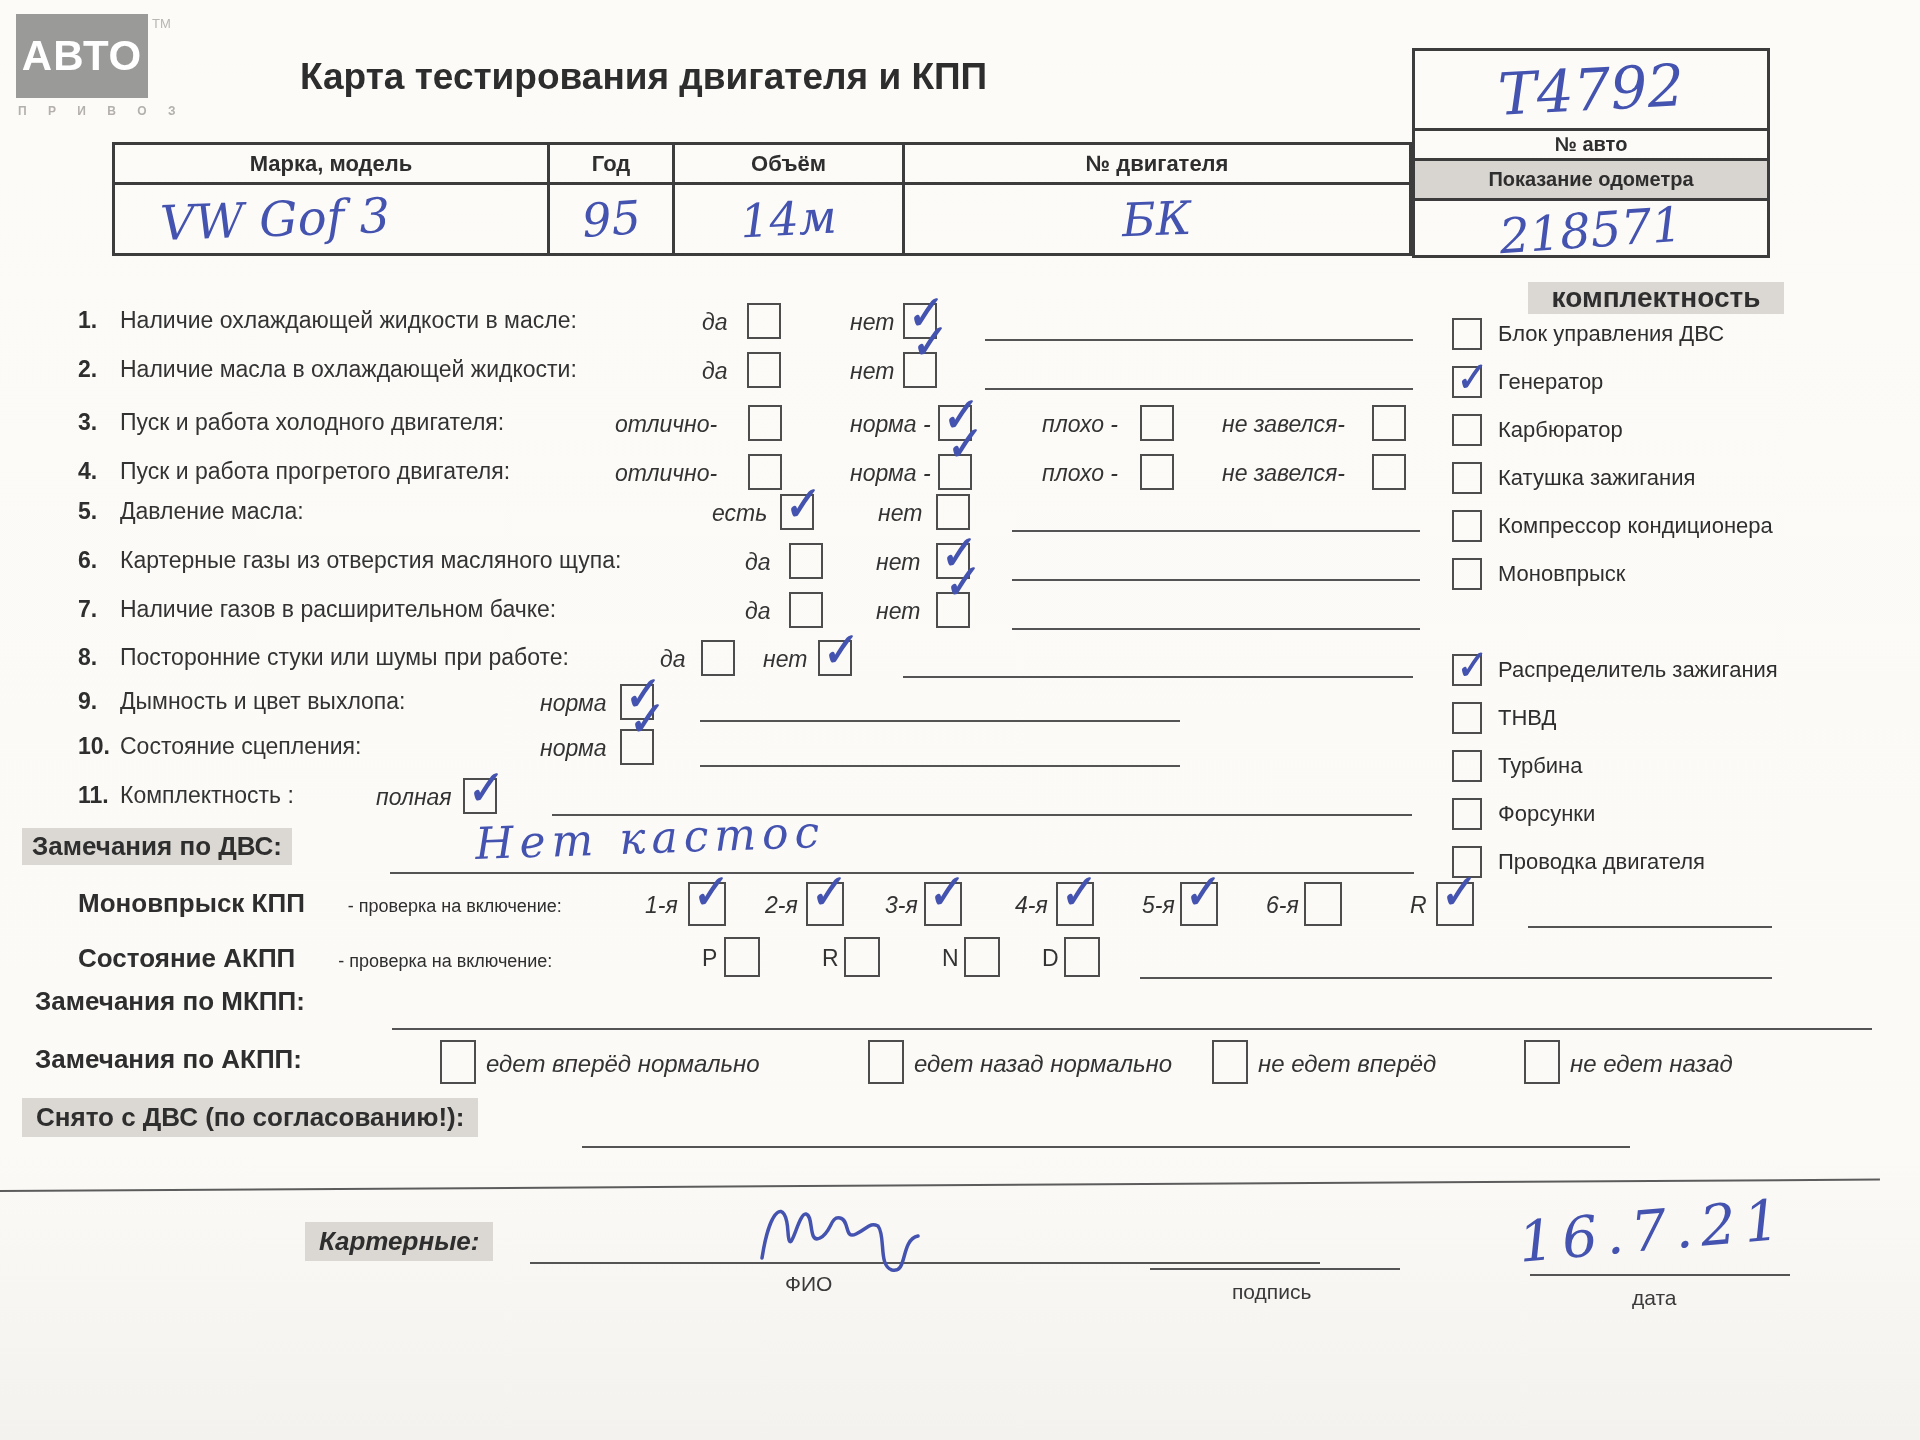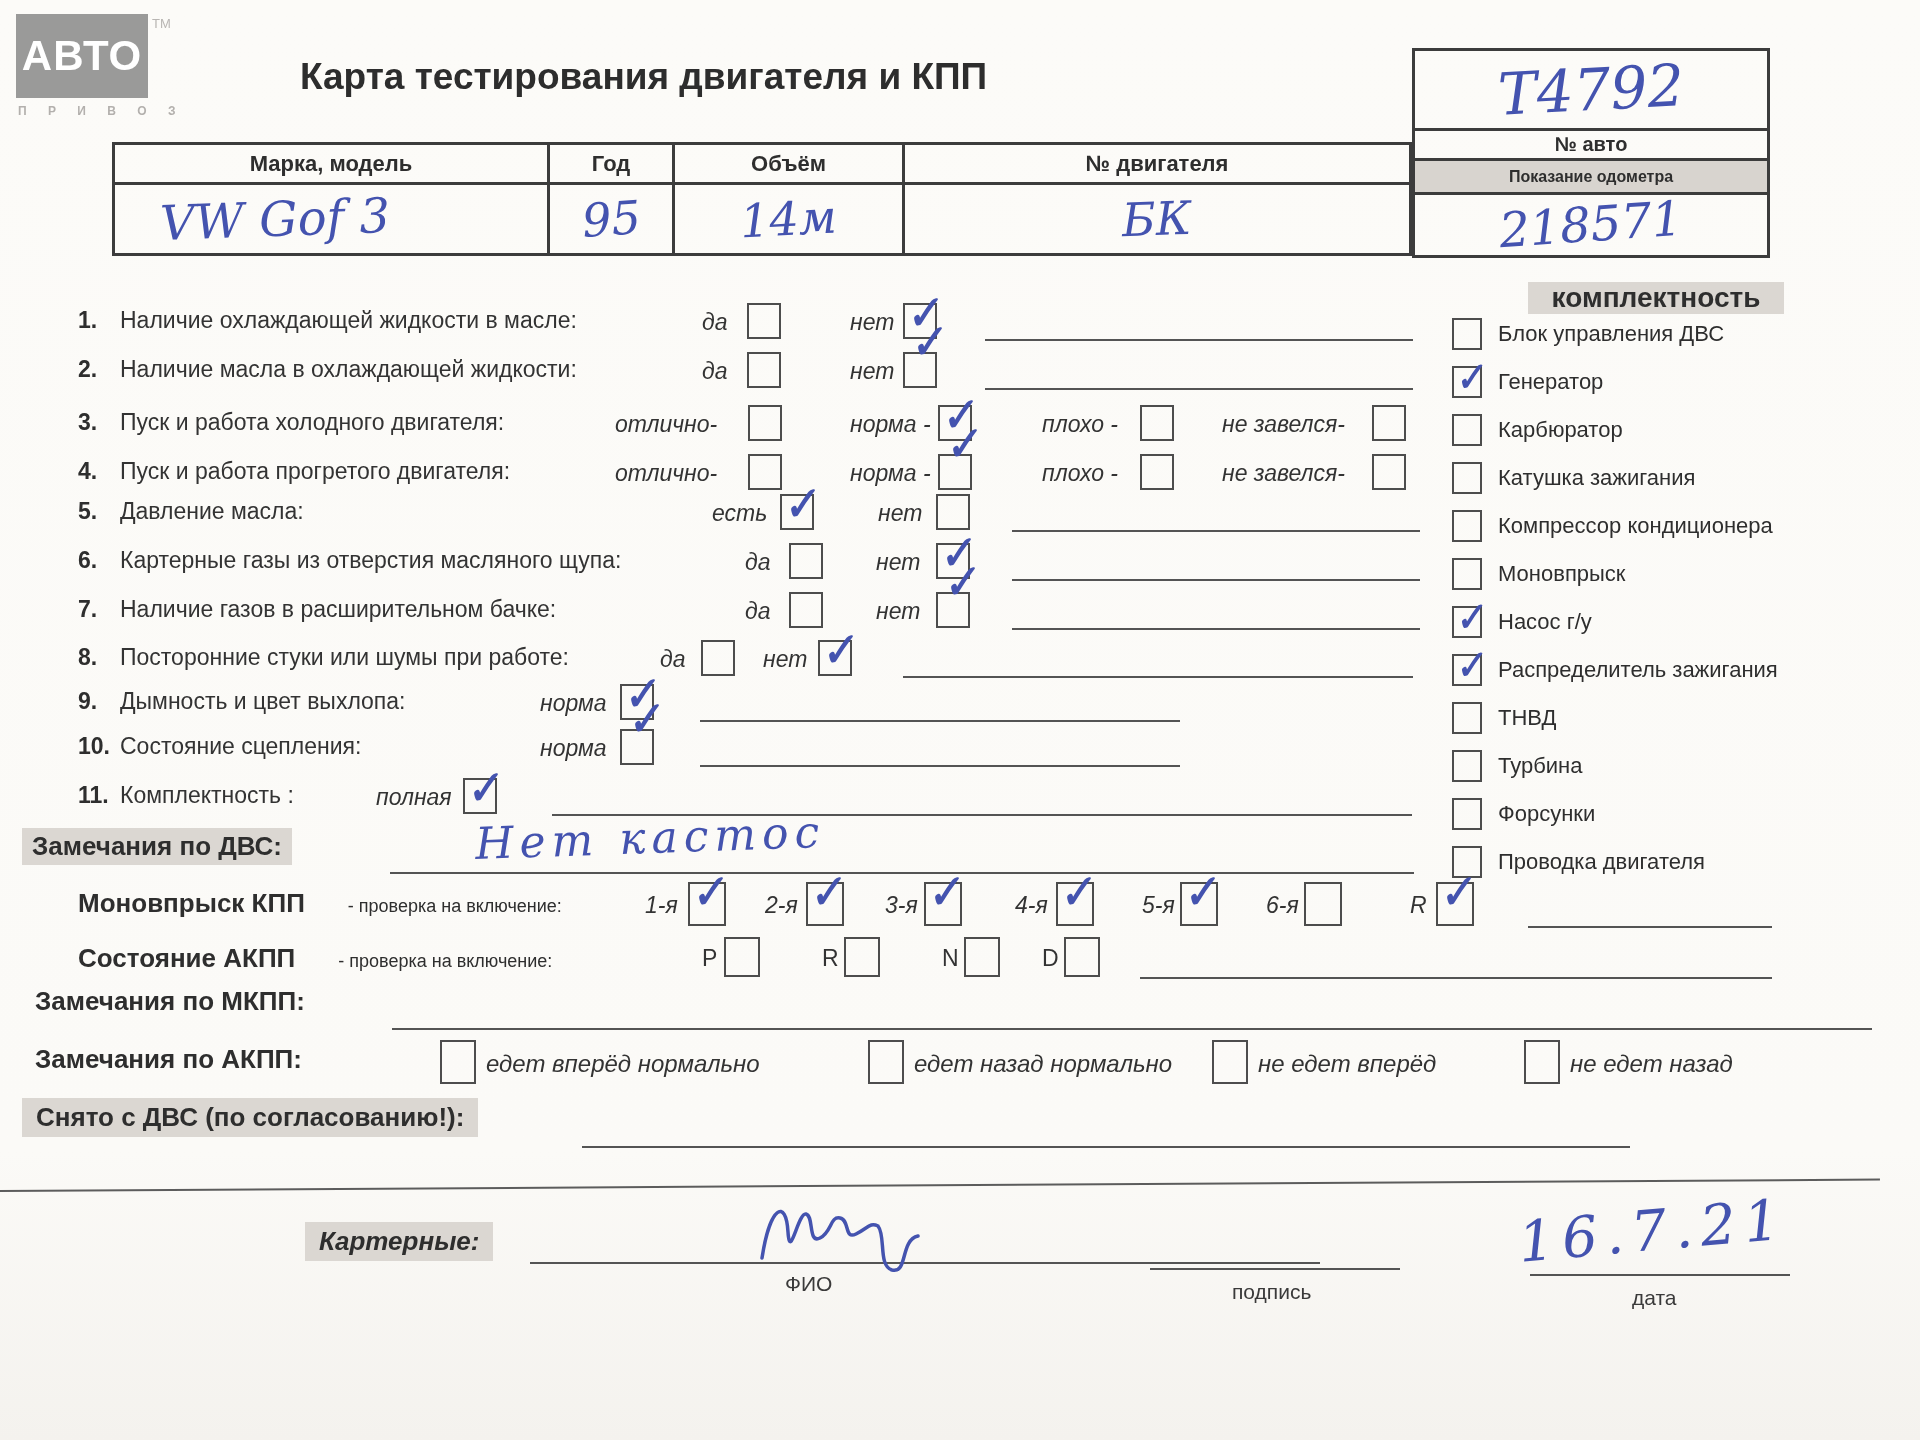--- a/index.html
+++ b/index.html
@@ -26,21 +26,21 @@
           display:grid;grid-template-columns:435px 125px 230px 1fr;grid-template-rows:40px 1fr;}
   .vtable>div{border-right:3px solid #3c3c3c;display:flex;align-items:center;justify-content:center;}
   .vtable>div:nth-child(4n){border-right:none;}
   .vhead{border-bottom:3px solid #3c3c3c;font-weight:bold;font-size:22px;}
   .vval{font-size:46px;}
   
   .rbox{position:absolute;left:1412px;top:48px;width:358px;height:210px;border:3px solid #3c3c3c;}
   .rrow{position:relative;width:100%;display:flex;align-items:center;justify-content:center;}
   .r1{height:80px;border-bottom:3px solid #3c3c3c;}
   .r2{height:30px;font-weight:bold;font-size:20px;border-bottom:3px solid #3c3c3c;}
-  .r3{height:34px;font-weight:bold;font-size:16px;border-bottom:3px solid #3c3c3c;background:#d8d4cf;}
+  .r3{height:40px;font-weight:bold;font-size:20px;border-bottom:3px solid #3c3c3c;background:#d8d4cf;}
   .r4{height:57px;}
   
   .k-head{position:absolute;left:1528px;top:282px;width:256px;height:32px;background:#dbd7d2;
           font-weight:bold;font-size:28px;display:flex;align-items:center;justify-content:center;}
   .k-row{position:absolute;left:1452px;width:468px;height:34px;}
   .k-cb{left:0;top:0;width:30px;height:32px;}
   .k-cb.checked::after{font-size:36px;top:-12px;}
   .k-label{position:absolute;left:46px;top:3px;font-size:22px;white-space:nowrap;}
   .slabel{position:absolute;font-weight:bold;font-size:26px;white-space:nowrap;}
   .kpp-rest{font-weight:normal;font-size:18px;margin-left:38px;}
@@ -108,24 +108,20 @@
     <span class="cb k-cb"></span>
     <span class="k-label">Катушка зажигания</span>
   </div>
   <div class="k-row" style="top:510px">
     <span class="cb k-cb"></span>
     <span class="k-label">Компрессор кондиционера</span>
   </div>
   <div class="k-row" style="top:558px">
     <span class="cb k-cb"></span>
     <span class="k-label">Моновпрыск</span>
-  </div>
-  <div class="k-row" style="top:606px">
-    <span class="cb k-cb checked"></span>
-    <span class="k-label">Насос г/у</span>
   </div>
   <div class="k-row" style="top:654px">
     <span class="cb k-cb checked"></span>
     <span class="k-label">Распределитель зажигания</span>
   </div>
   <div class="k-row" style="top:702px">
     <span class="cb k-cb"></span>
     <span class="k-label">ТНВД</span>
   </div>
   <div class="k-row" style="top:750px">

